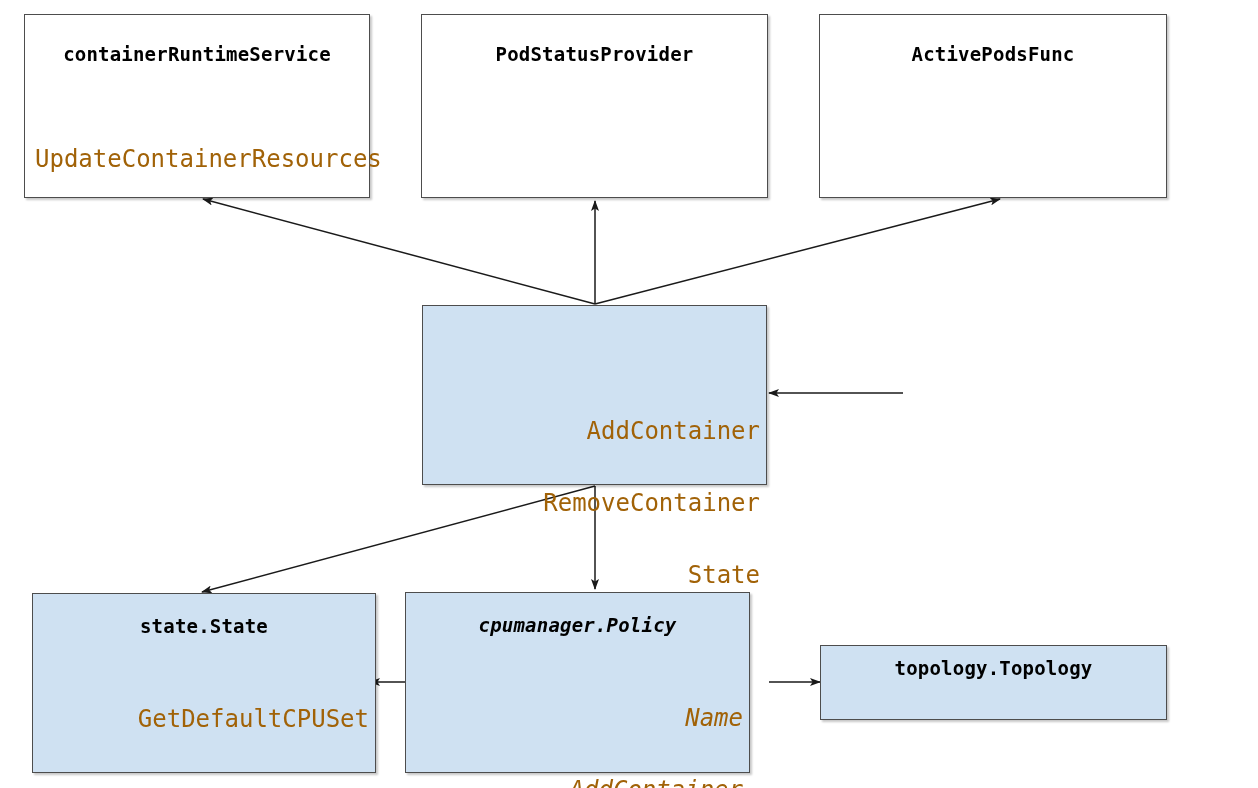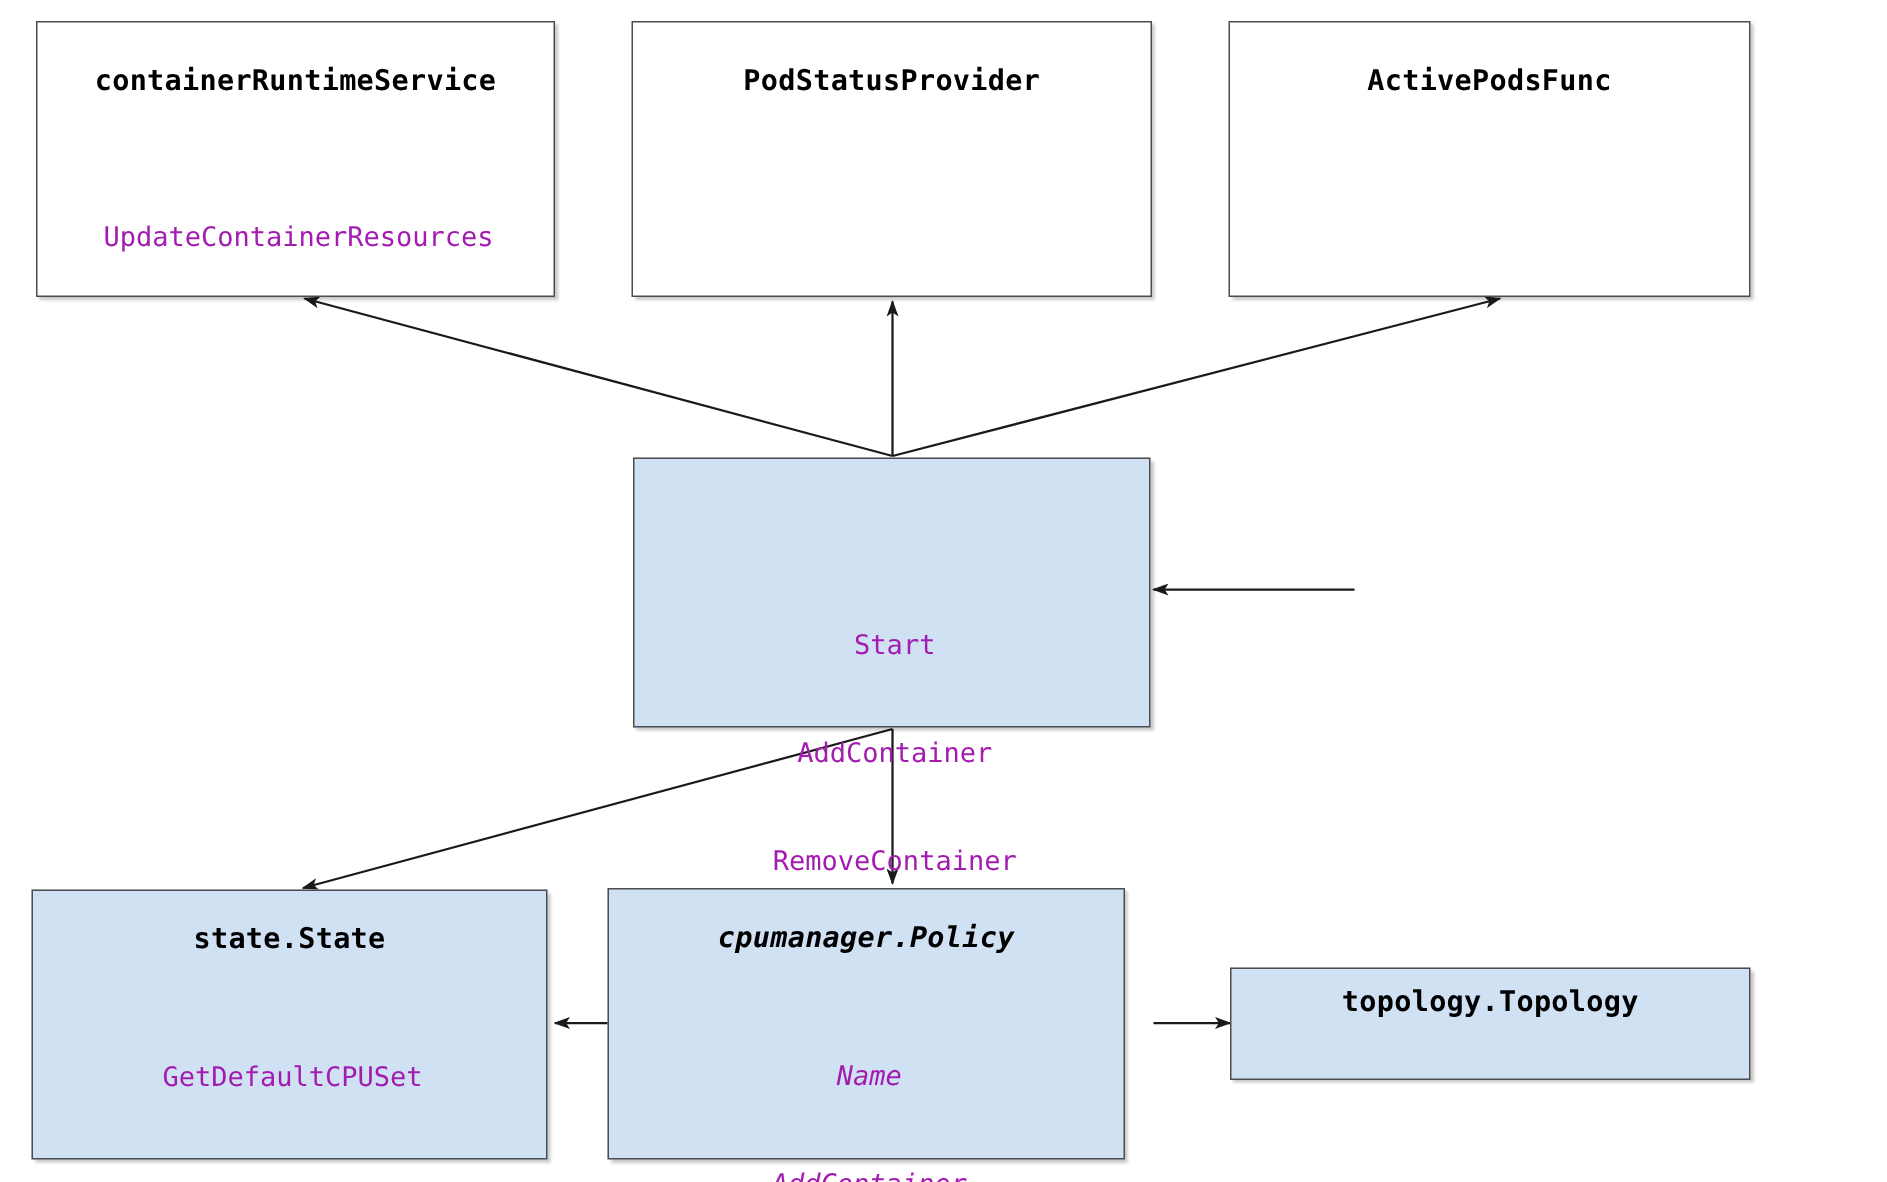--- a/index.html
+++ b/index.html
@@ -45,24 +45,24 @@
     white-space: nowrap;
     position: absolute;
     left: 0;
     right: 0;
   }
   .node-methods {
     position: absolute;
     left: 10px;
     right: 6px;
     font-family: "DejaVu Sans Mono", monospace;
-    font-size: 18px;
+    font-size: 24px;
     line-height: 24px;
-    color: #a21caf;
-    text-align: center;
+    color: #a16207;
+    text-align: right;
     white-space: pre;
   }
   .method-line {
     display: block;
     white-space: pre;
   }
 </style>
 </head>
 <body>
 
@@ -101,29 +101,28 @@
   <div class="node" style="left:421px; top:14px; width:347px; height:184px;">
     <div class="node-title" style="top:28px;">PodStatusProvider</div>
   </div>
 
   <div class="node" style="left:819px; top:14px; width:348px; height:184px;">
     <div class="node-title" style="top:28px;">ActivePodsFunc</div>
   </div>
 
   <div class="node filled" style="left:422px; top:305px; width:345px; height:180px;">
     <div class="node-methods" style="top:65px;">
-      <span class="method-line">Start</span>
       <span class="method-line">AddContainer</span>
       <span class="method-line">RemoveContainer</span>
       <span class="method-line">State</span>
     </div>
   </div>
 
 
-  <div class="node filled" style="left:21px; top:593px; width:344px; height:180px;padding-left:43px;">
+  <div class="node filled" style="left:32px; top:593px; width:344px; height:180px;padding-left:43px;">
     <div class="node-title" style="top:21px;">state.State</div>
     <div class="node-methods" style="top:65px;">
       <span class="method-line">GetDefaultCPUSet</span>
       
       
     </div>
   </div>
 
   <div class="node filled" style="left:405px; top:592px; width:345px; height:181px;font-style:italic;">
     <div class="node-title" style="top:21px;">cpumanager.Policy</div>

